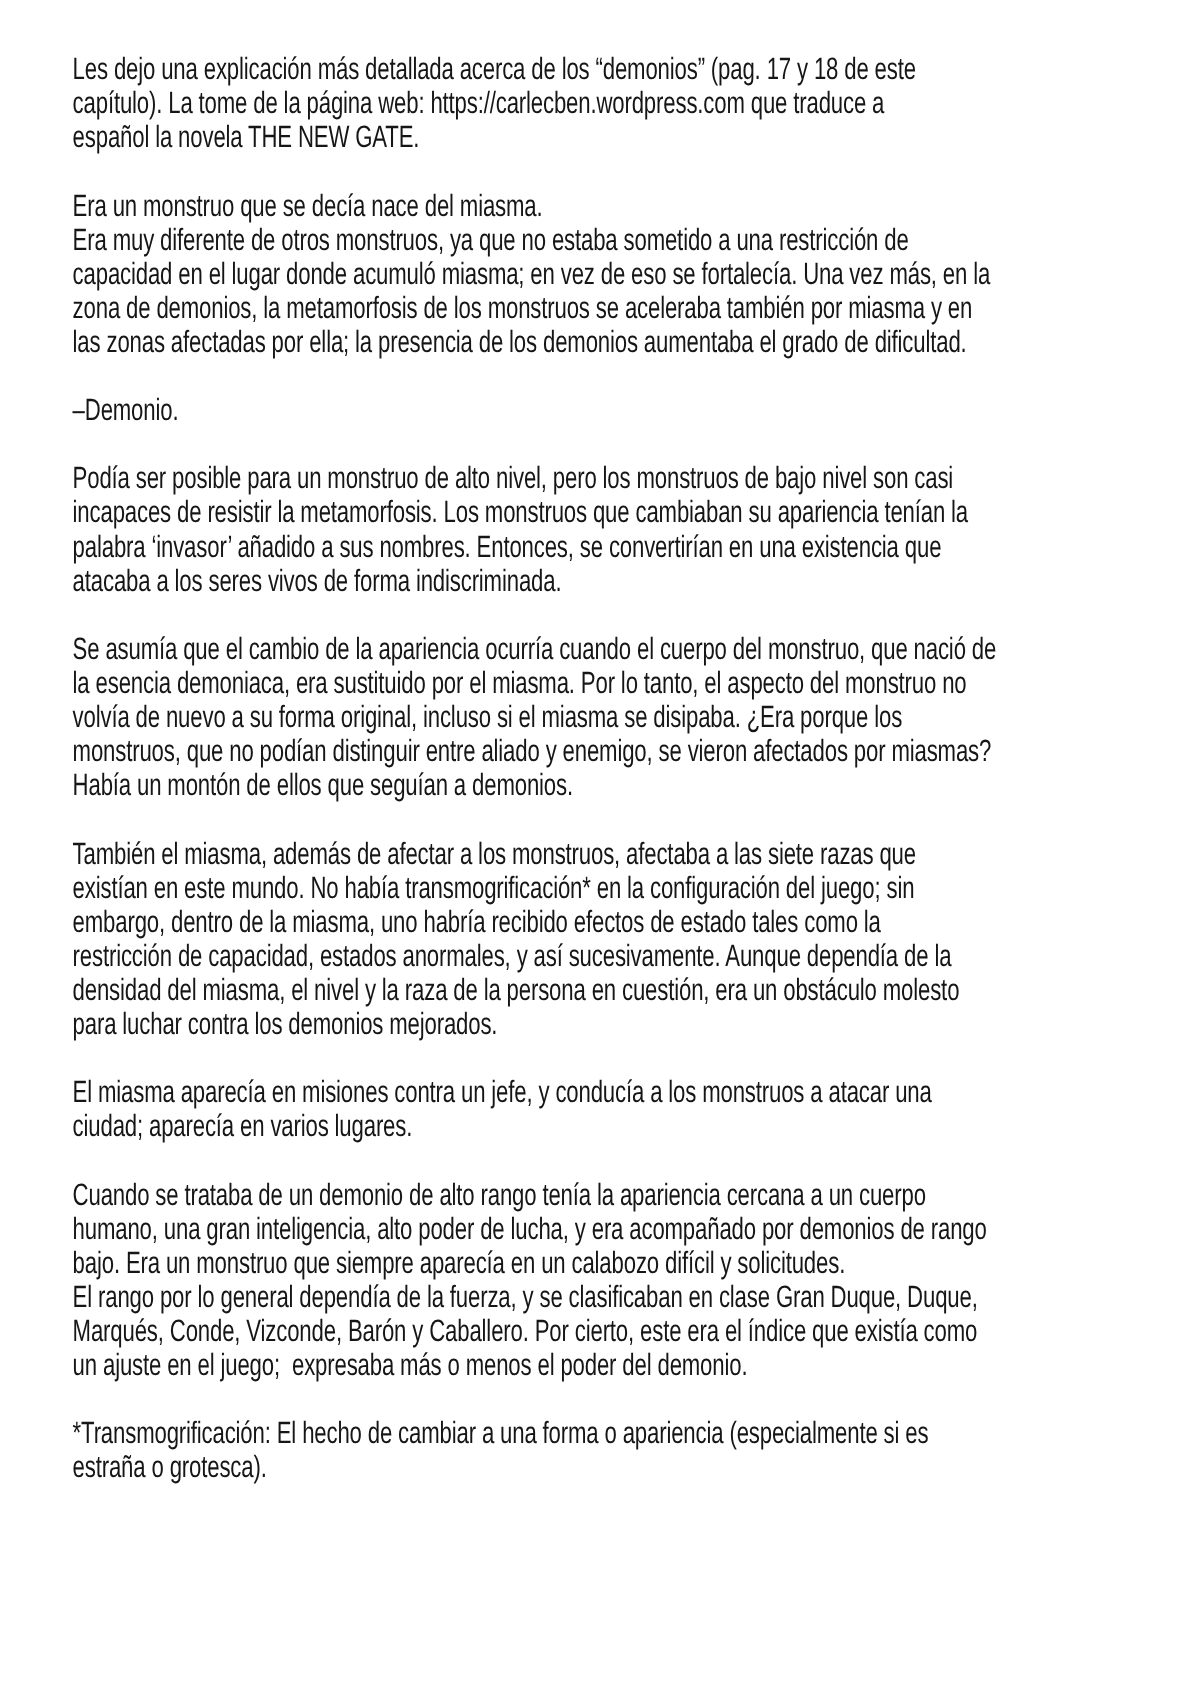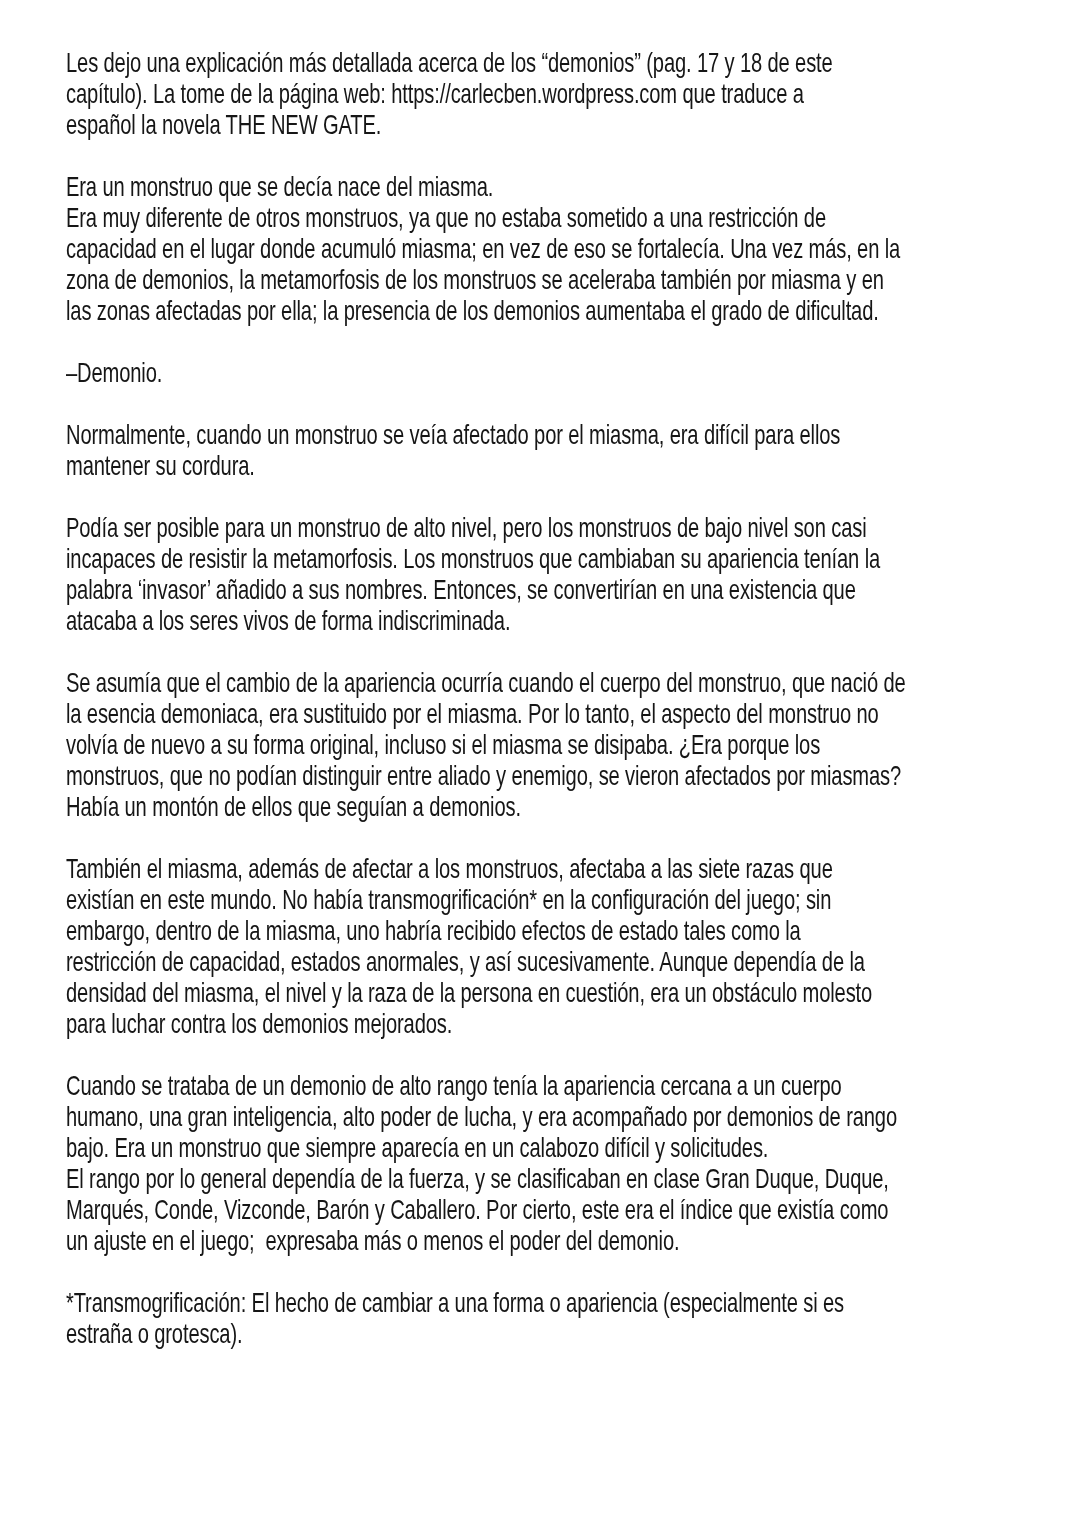--- a/index.html
+++ b/index.html
@@ -53,24 +53,20 @@
     <div class="line">Era muy diferente de otros monstruos, ya que no estaba sometido a una restricción de</div>
     <div class="line">capacidad en el lugar donde acumuló miasma; en vez de eso se fortalecía. Una vez más, en la</div>
     <div class="line">zona de demonios, la metamorfosis de los monstruos se aceleraba también por miasma y en</div>
     <div class="line">las zonas afectadas por ella; la presencia de los demonios aumentaba el grado de dificultad.</div>
   </div>
 
   <div class="para">
     <div class="line">–Demonio.</div>
   </div>
 
-  <div class="para">
-    <div class="line">Normalmente, cuando un monstruo se veía afectado por el miasma, era difícil para ellos</div>
-    <div class="line">mantener su cordura.</div>
-  </div>
 
   <div class="para">
     <div class="line">Podía ser posible para un monstruo de alto nivel, pero los monstruos de bajo nivel son casi</div>
     <div class="line">incapaces de resistir la metamorfosis. Los monstruos que cambiaban su apariencia tenían la</div>
     <div class="line">palabra ‘invasor’ añadido a sus nombres. Entonces, se convertirían en una existencia que</div>
     <div class="line">atacaba a los seres vivos de forma indiscriminada.</div>
   </div>
 
   <div class="para">
     <div class="line">Se asumía que el cambio de la apariencia ocurría cuando el cuerpo del monstruo, que nació de</div>
@@ -82,20 +78,24 @@
 
   <div class="para">
     <div class="line">También el miasma, además de afectar a los monstruos, afectaba a las siete razas que</div>
     <div class="line">existían en este mundo. No había transmogrificación* en la configuración del juego; sin</div>
     <div class="line">embargo, dentro de la miasma, uno habría recibido efectos de estado tales como la</div>
     <div class="line">restricción de capacidad, estados anormales, y así sucesivamente. Aunque dependía de la</div>
     <div class="line">densidad del miasma, el nivel y la raza de la persona en cuestión, era un obstáculo molesto</div>
     <div class="line">para luchar contra los demonios mejorados.</div>
   </div>
 
+  <div class="para">
+    <div class="line">El miasma aparecía en misiones contra un jefe, y conducía a los monstruos a atacar una</div>
+    <div class="line">ciudad; aparecía en varios lugares.</div>
+  </div>
 
   <div class="para">
     <div class="line">Cuando se trataba de un demonio de alto rango tenía la apariencia cercana a un cuerpo</div>
     <div class="line">humano, una gran inteligencia, alto poder de lucha, y era acompañado por demonios de rango</div>
     <div class="line">bajo. Era un monstruo que siempre aparecía en un calabozo difícil y solicitudes.</div>
     <div class="line">El rango por lo general dependía de la fuerza, y se clasificaban en clase Gran Duque, Duque,</div>
     <div class="line">Marqués, Conde, Vizconde, Barón y Caballero. Por cierto, este era el índice que existía como</div>
     <div class="line">un ajuste en el juego;  expresaba más o menos el poder del demonio.</div>
   </div>
 

